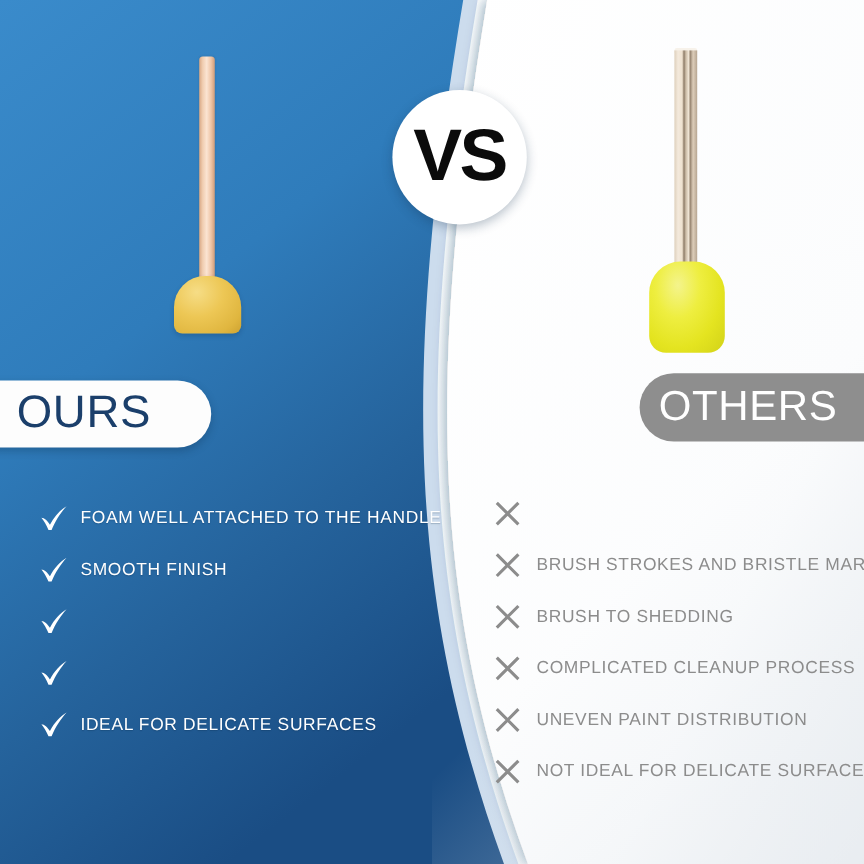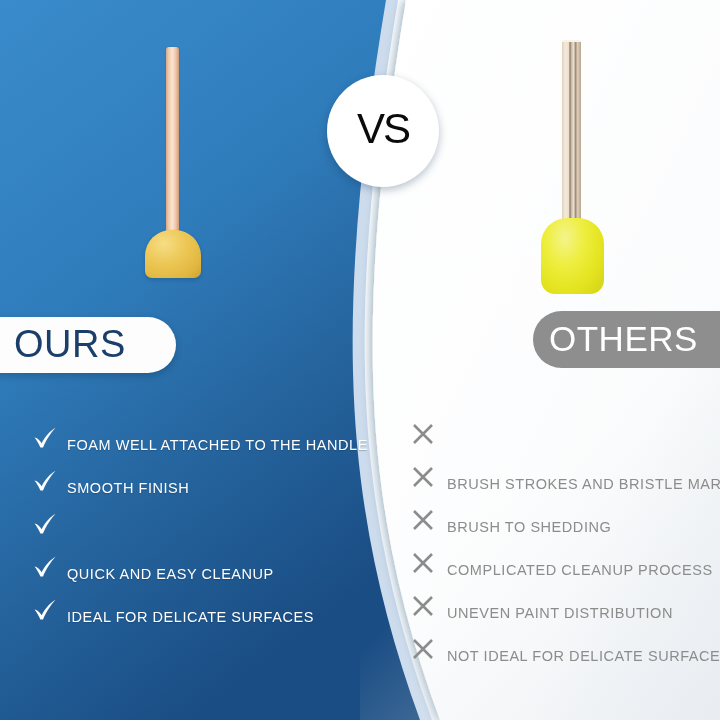--- a/index.html
+++ b/index.html
@@ -39,22 +39,22 @@
     border-radius: 50%;
     background: #ffffff;
     box-shadow: 0 3px 9px rgba(20,50,80,0.30);
     display: flex;
     align-items: center;
     justify-content: center;
     z-index: 40;
   }
   .vs-badge-text {
     font-family: "Liberation Sans", sans-serif;
-    font-weight: normal;
-    font-size: 42px;
+    font-weight: bold;
+    font-size: 61px;
     letter-spacing: -2px;
     color: #0b0b0b;
     line-height: 1;
     transform: translateY(-2px);
   }
 
   
   .label-ours {
     position: absolute;
     left: -16px;
@@ -101,21 +101,21 @@
   
   .list {
     position: absolute;
     z-index: 25;
   }
   .list-left  { left: 30px;  top: 410px; width: 330px; }
   .list-right { left: 408px; top: 406px; width: 312px; }
 
   .row {
     display: flex;
-    align-items: flex-end;
+    align-items: center;
     height: 43px;
   }
   .row-icon {
     flex: 0 0 auto;
     width: 30px;
     height: 30px;
     display: flex;
     align-items: center;
     justify-content: center;
   }
@@ -299,21 +299,20 @@
       </span>
     </div>
 
     <div class="row">
       <span class="row-icon">
         <svg width="26" height="22" viewBox="0 0 26 22" aria-hidden="true">
           <path d="M2.5 10.5 C5 10.5 7.6 13 9.6 16.2 C13.2 9.4 18.4 3.6 23.5 0.8
                    C19 5.6 14 13.2 11 20.6 L8.4 20.6 C6.6 16.4 4.6 13 2.5 10.5 Z" fill="#ffffff"></path>
         </svg>
       </span>
-      <span class="row-text">QUICK AND EASY CLEANUP</span>
     </div>
 
 
     <div class="row">
       <span class="row-icon">
         <svg width="26" height="22" viewBox="0 0 26 22" aria-hidden="true">
           <path d="M2.5 10.5 C5 10.5 7.6 13 9.6 16.2 C13.2 9.4 18.4 3.6 23.5 0.8
                    C19 5.6 14 13.2 11 20.6 L8.4 20.6 C6.6 16.4 4.6 13 2.5 10.5 Z" fill="#ffffff"></path>
         </svg>
       </span>

